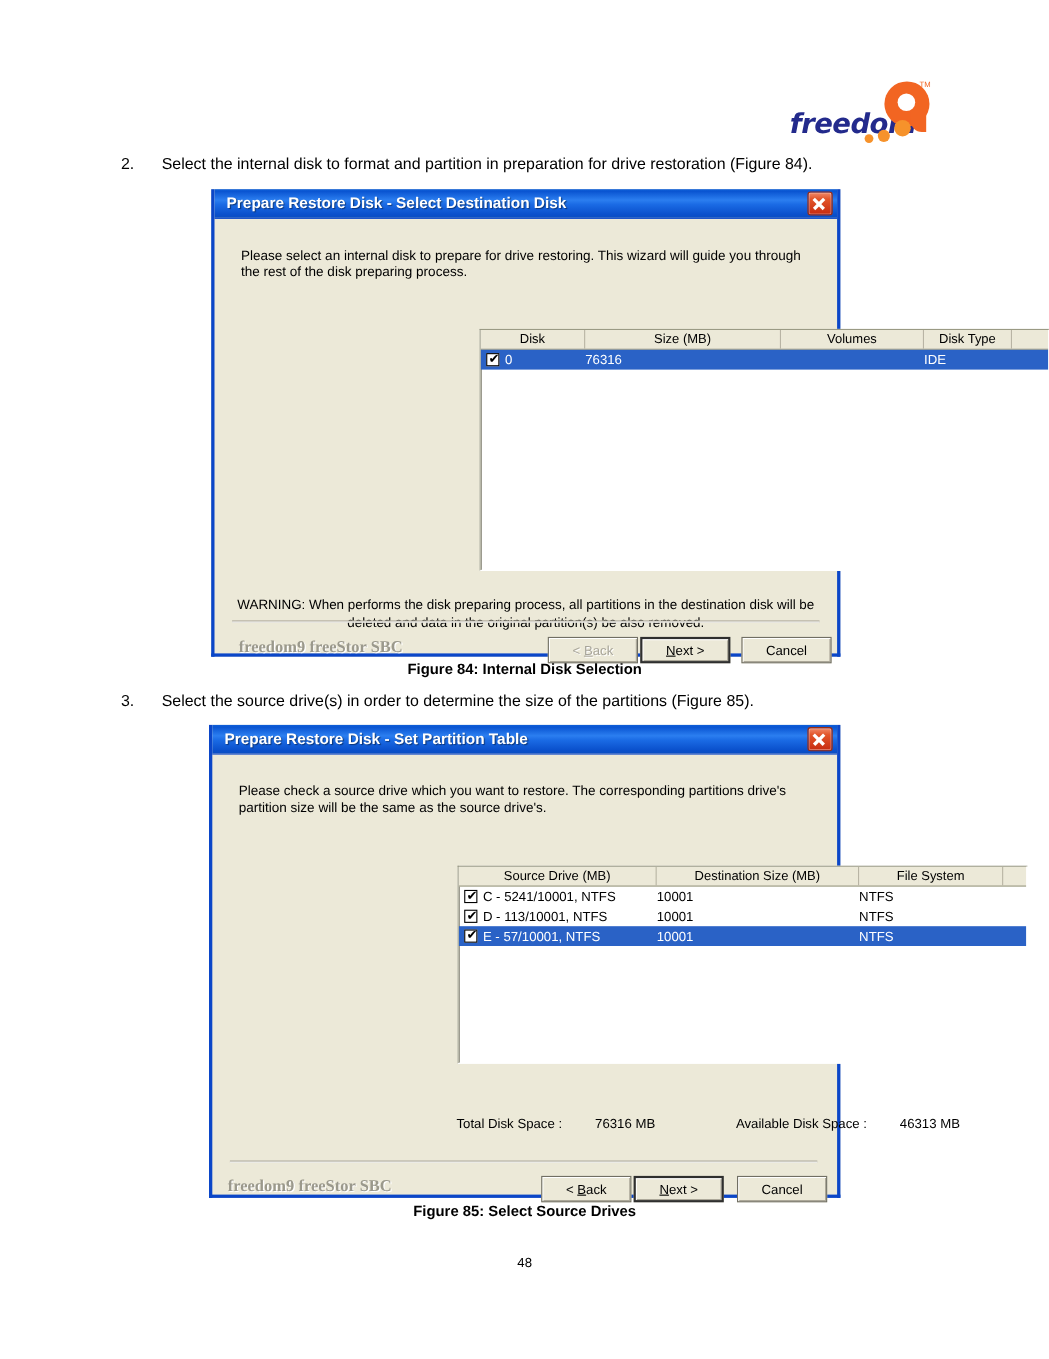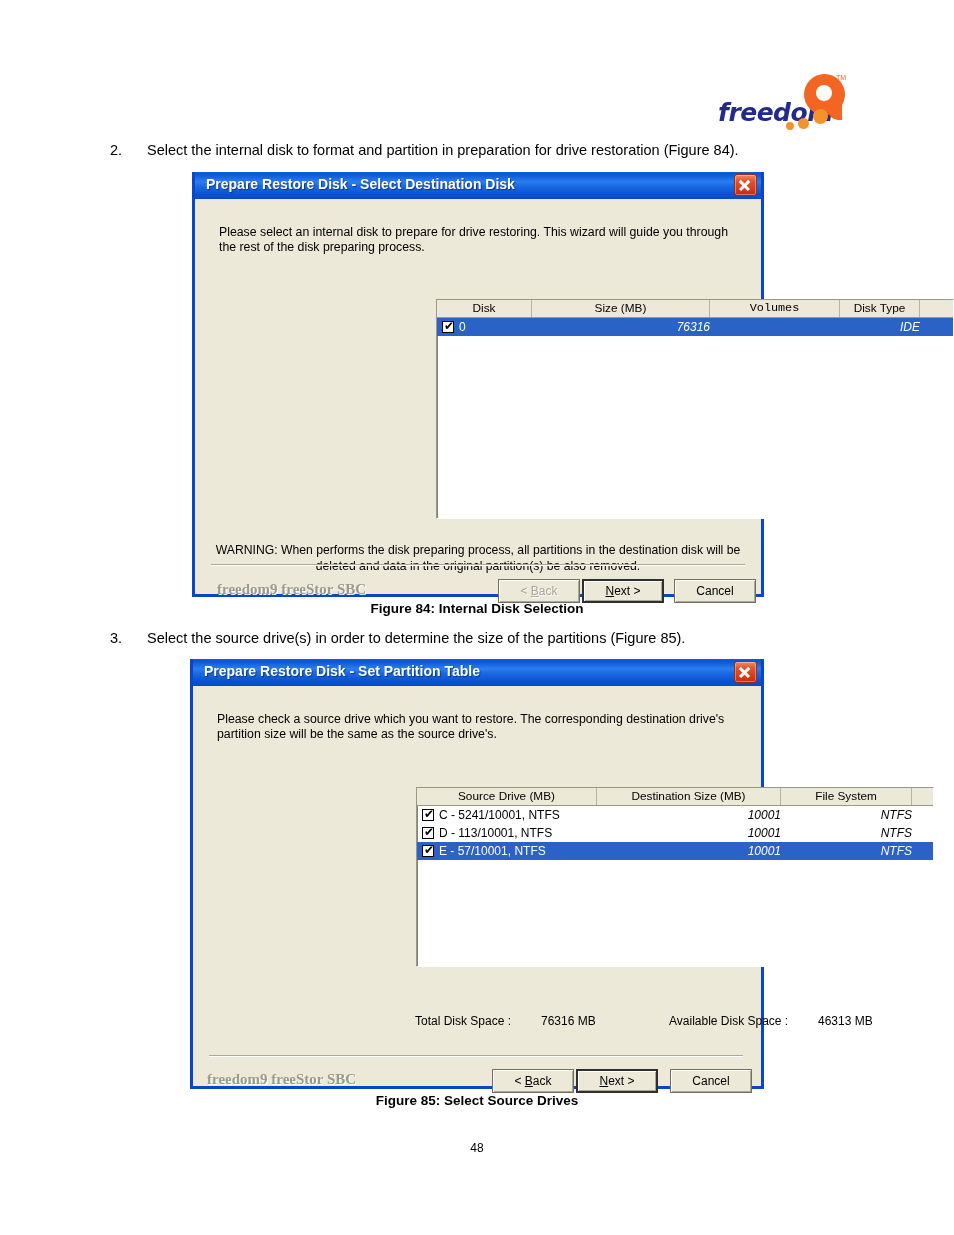--- a/index.html
+++ b/index.html
@@ -231,21 +231,21 @@
   .list-row.selected {
     background: #2a62c6;
     color: #ffffff;
   }
   .list-row .cell {
     box-sizing: border-box;
     white-space: nowrap;
     overflow: hidden;
     line-height: 18px;
   }
-  .cell.center { text-align: right; font-style: italic; }
+  .cell.center { text-align: left; }
   .cell.left   { text-align: left; }
 
   .ckbox {
     width: 12px;
     height: 12px;
     background: #ffffff;
     border: 1px solid #000;
     position: relative;
     display: inline-block;
     flex: 0 0 auto;
@@ -350,21 +350,21 @@
 
   <div class="dlg-body">
 
     <div class="intro">Please select an internal disk to prepare for drive restoring. This wizard will guide you through the rest of the disk preparing process.</div>
 
     <div class="listbox" style="left:221px; top:100px; width:518px; height:220px;margin-left:20px;">
 
       <div class="list-header">
         <div class="hcell" style="width:95px;">Disk</div>
         <div class="hcell" style="width:178px;">Size (MB)</div>
-        <div class="hcell" style="width:130px;font-family:Liberation Mono, monospace;">Volumes</div>
+        <div class="hcell" style="width:130px;">Volumes</div>
         <div class="hcell" style="width:80px;">Disk Type</div>
         <div class="hcell" style="flex:1;"></div>
       </div>
 
       <div class="list-row selected">
         <div class="ckbox">
             <span class="tick">✔</span>
           </div>
         <div class="cell left" style="width:73px;">0</div>
         <div class="cell center" style="width:178px;">76316</div>
@@ -402,21 +402,21 @@
   <div class="titlebar">
     <div class="title-text">Prepare Restore Disk - Set Partition Table</div>
     <div class="close-btn">
       <div class="x1"></div>
         <div class="x2"></div>
     </div>
   </div>
 
   <div class="dlg-body">
 
-    <div class="intro">Please check a source drive which you want to restore. The corresponding destination drive's partition size will be the same as the source drive's.</div>
+    <div class="intro">Please check a source drive which you want to restore. The corresponding partitions drive's partition size will be the same as the source drive's.</div>
 
     <div class="listbox" style="left:223px; top:101px; width:518px; height:180px;">
 
       <div class="list-header">
         <div class="hcell" style="width:180px;">Source Drive (MB)</div>
         <div class="hcell" style="width:184px;">Destination Size (MB)</div>
         <div class="hcell" style="width:131px;">File System</div>
         <div class="hcell" style="flex:1;"></div>
       </div>
 

